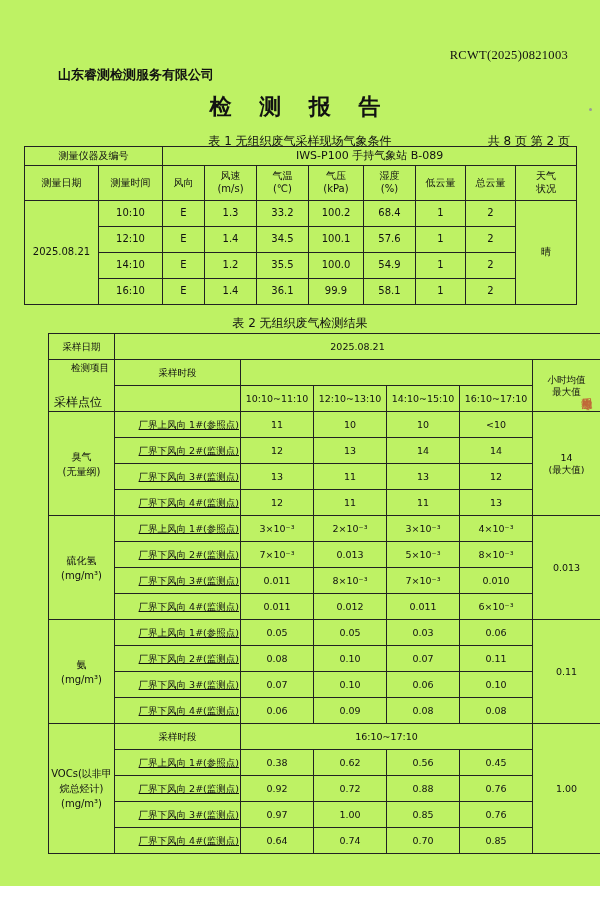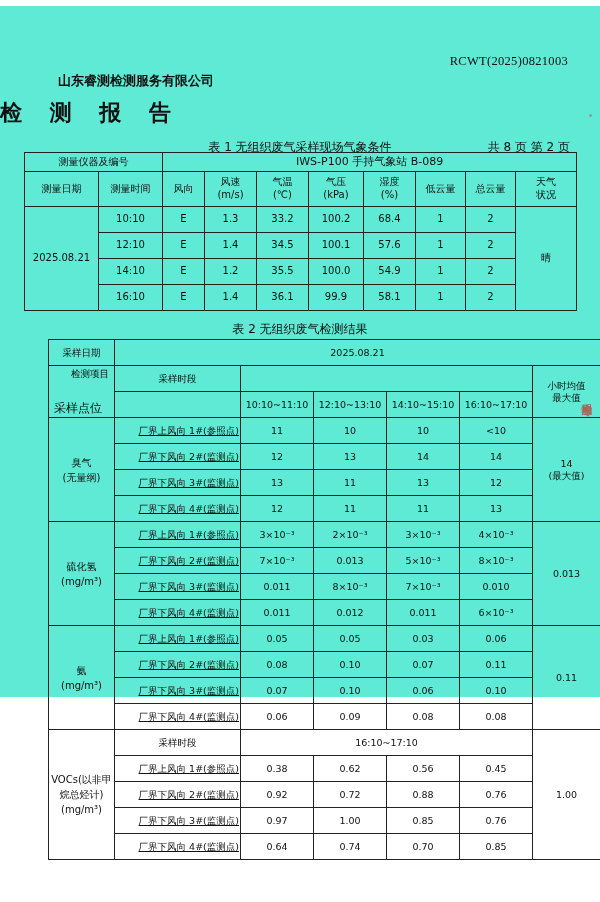--- a/index.html
+++ b/index.html
@@ -10,24 +10,24 @@
   body {
     width: 600px;
     height: 902px;
     font-family: "Liberation Serif", "DejaVu Serif", serif;
     color: #111111;
     position: relative;
     overflow: hidden;
   }
   .page {
     position: absolute;
-    left: 0; top: 6px;
+    left: 0; top: 0;
     width: 600px;
-    height: 691px;
-    background: #5eead4;
+    height: 886px;
+    background: #bef264;
   }
   .doc-code {
     position: absolute;
     right: 32px;
     top: 48px;
     font-size: 12.5px;
     font-family: "Liberation Serif", serif;
     letter-spacing: 0.3px;
   }
   .company {
@@ -36,21 +36,21 @@
     top: 66px;
     font-size: 13px;
     font-family: "DejaVu Sans", sans-serif;
     font-weight: 600;
   }
   .report-title {
     position: absolute;
     left: 0;
     top: 92px;
     width: 600px;
-    text-align: left;
+    text-align: center;
     font-size: 22px;
     font-weight: bold;
     letter-spacing: 10px;
     font-family: "DejaVu Sans", sans-serif;
   }
   .table1-caption {
     position: absolute;
     left: 0;
     top: 133px;
     width: 600px;

